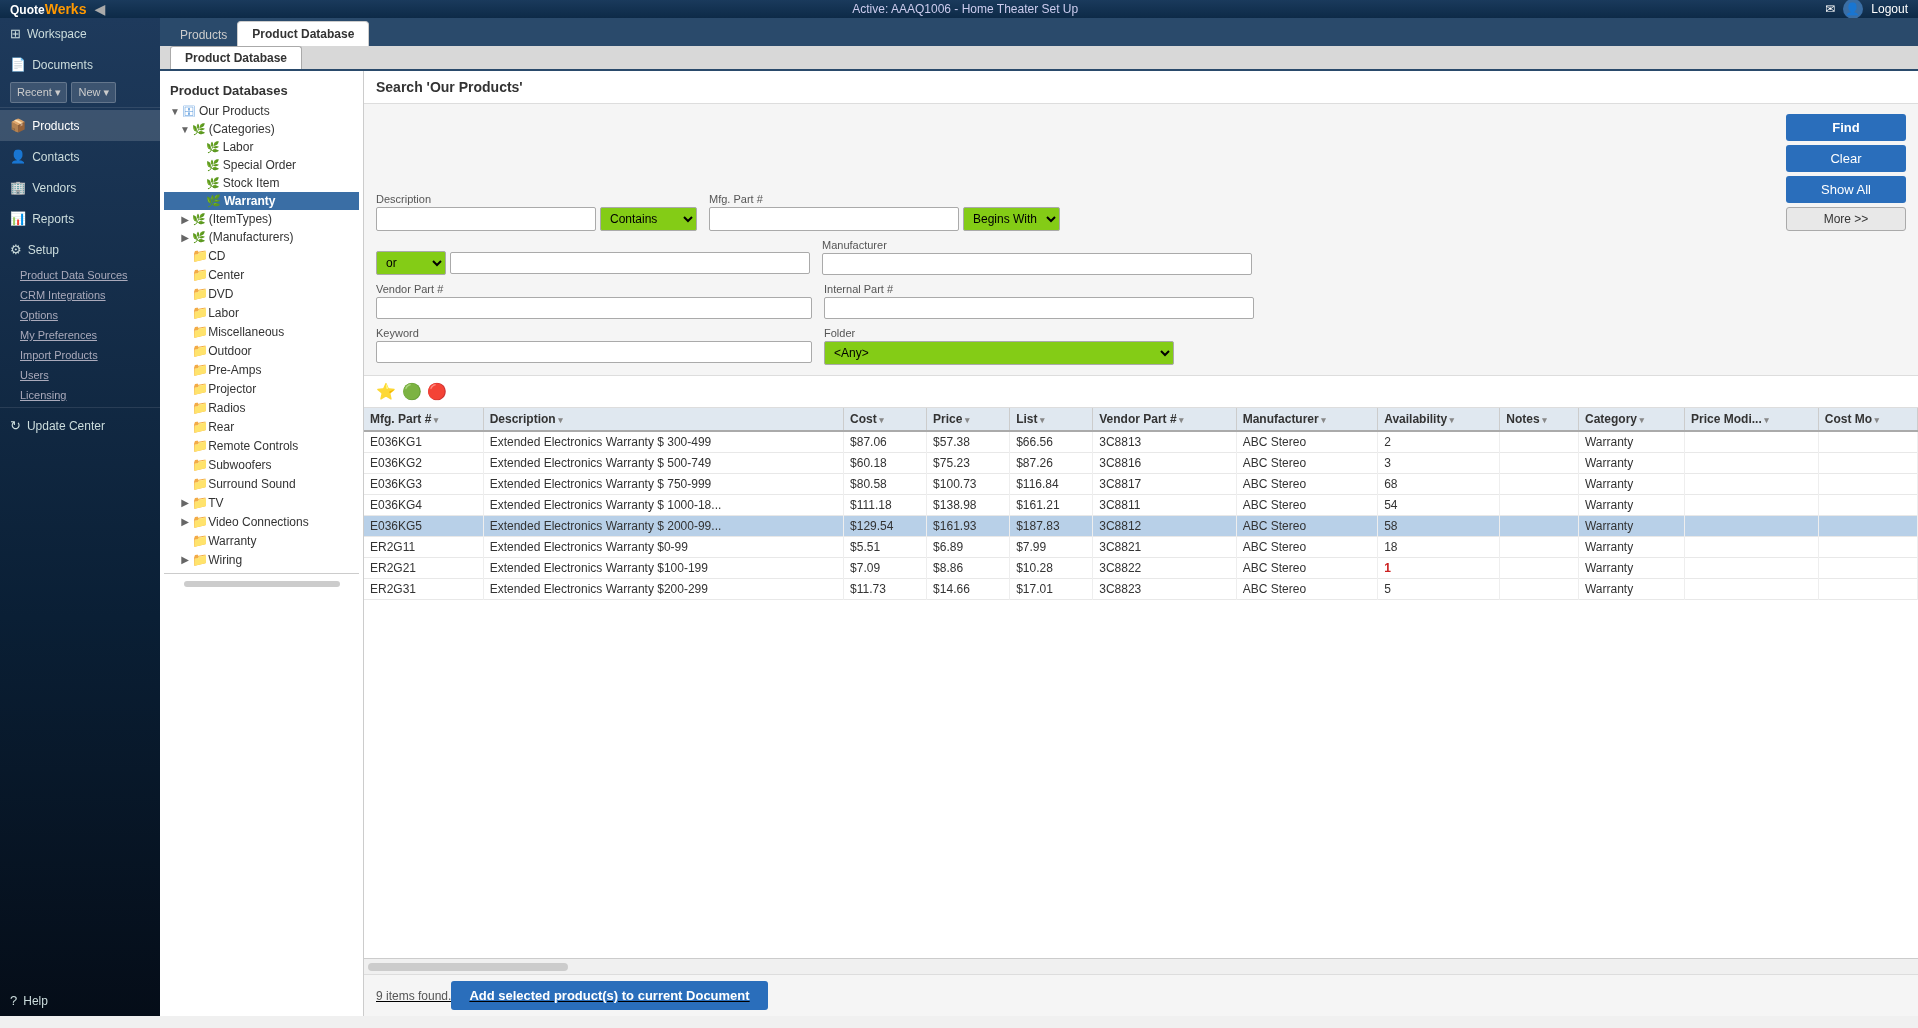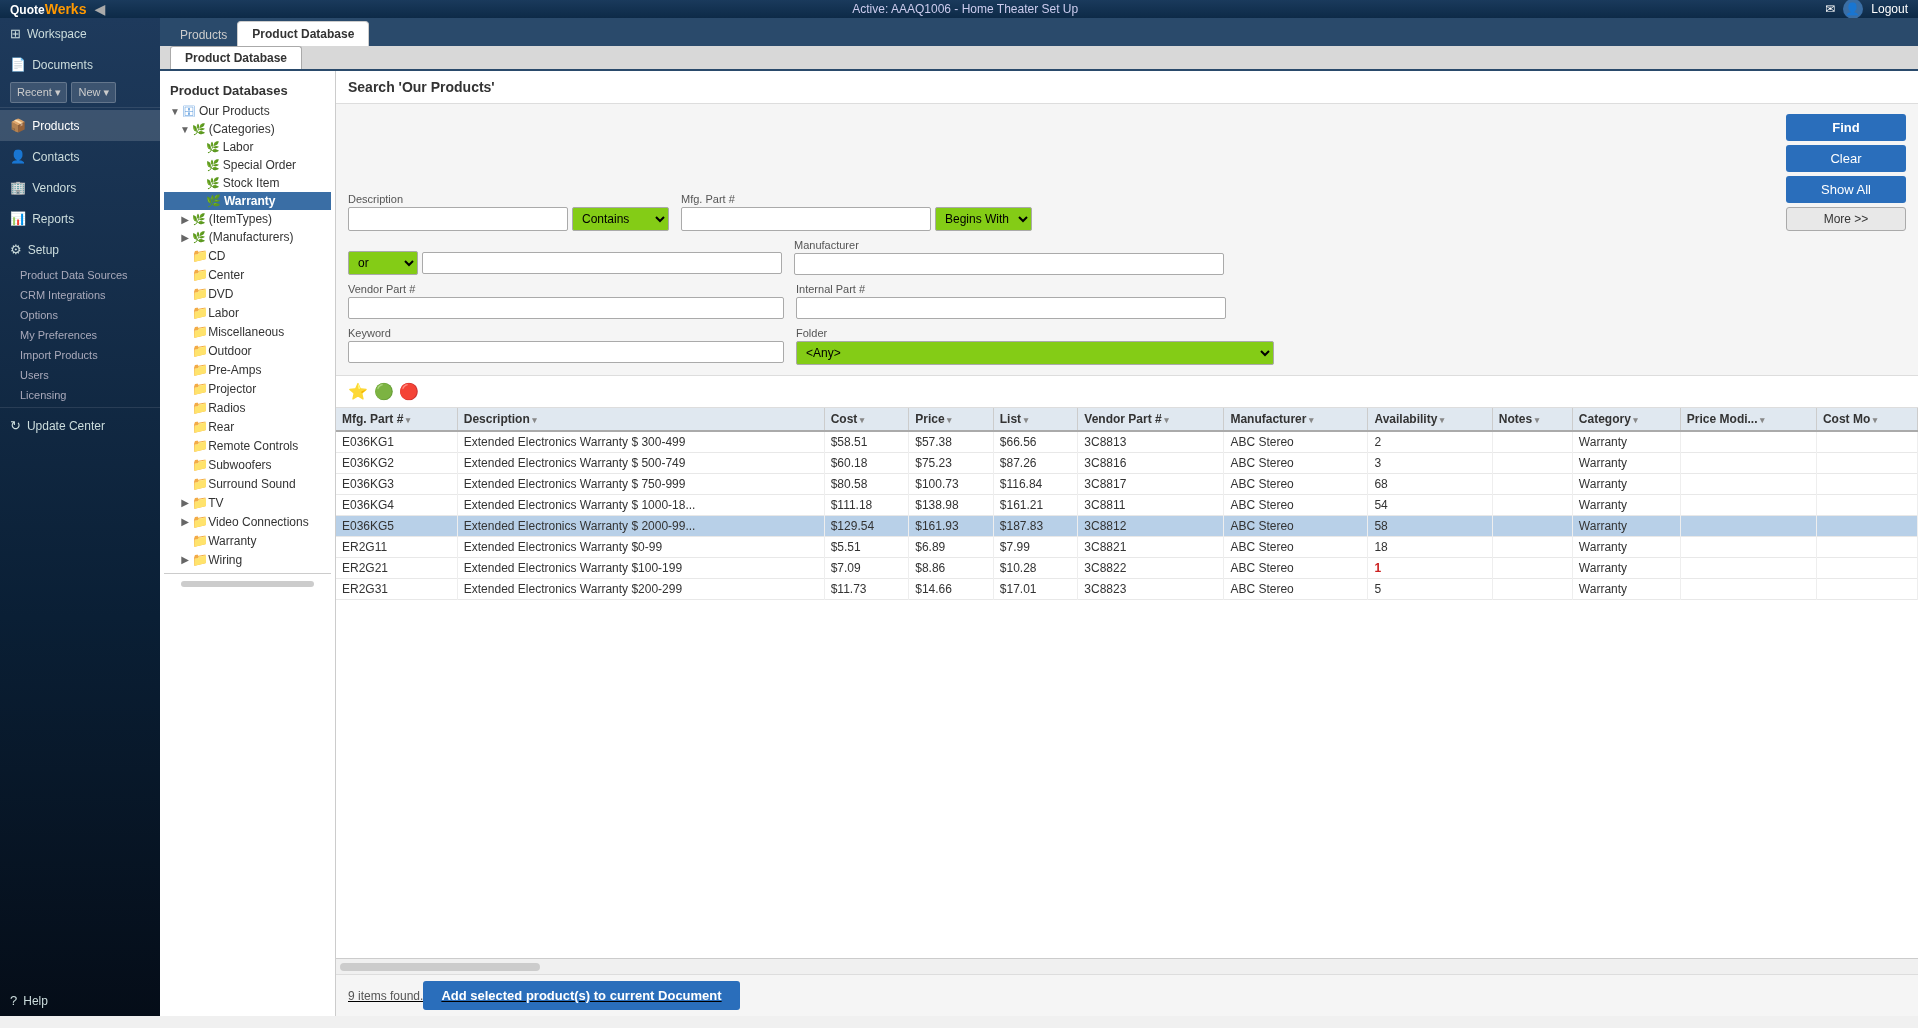--- a/index.html
+++ b/index.html
@@ -39,21 +39,21 @@
       align-items: center;
       padding: 8px 10px;
       cursor: pointer;
       color: #cdd;
       font-size: 12px;
       gap: 6px;
     }
     .sidebar-item.active { background: rgba(255,255,255,0.15); color: white; }
     .sidebar-item .icon { font-size: 13px; }
     .sidebar-divider { height: 1px; background: rgba(255,255,255,0.1); margin: 2px 0; }
-    .sidebar-sub { padding-left: 20px; font-size: 11px; color: #aab; cursor: pointer; padding-top: 4px; padding-bottom: 4px; }
+    .sidebar-sub { padding-left: 20px; font-size: 11px; color: #aab; cursor: pointer; padding-top: 4px; padding-bottom: 4px; text-decoration: underline; }
 
     
     .content-area { flex: 1; display: flex; flex-direction: column; overflow: hidden; }
 
     
     .tab-bar {
       background: #2a4a6b;
       display: flex;
       align-items: flex-end;
       padding: 0 10px;
@@ -93,21 +93,21 @@
       border-bottom: none;
       border-radius: 3px 3px 0 0;
       font-weight: bold;
     }
 
     
     .main-content { flex: 1; display: flex; overflow: hidden; background: white; }
 
     
     .tree-panel {
-      width: 176px;
+      width: 204px;
       background: white;
       border-right: 1px solid #ccc;
       overflow-y: auto;
       padding: 8px 4px;
       flex-shrink: 0;
     }
     .tree-panel h3 { font-size: 13px; font-weight: bold; padding: 4px 6px; color: #333; }
     .tree-item {
       display: flex;
       align-items: center;
@@ -536,21 +536,21 @@
             </div>
           </div>
 
           <div style="display:flex;gap:12px;align-items:flex-start;">
             <div class="form-group">
               <label class="form-label">Keyword</label>
               <input class="form-input" type="text" style="width: 436px;">
             </div>
             <div class="form-group">
               <label class="form-label">Folder</label>
-              <select class="form-select" style="width:478px;">
+              <select class="form-select" style="width:350px;">
                 <option>&lt;Any&gt;</option>
               </select>
             </div>
           </div>
         </div>
 
         <div class="results-area">
 
           <div class="results-toolbar">
             <span style="color:#d4a017;font-size:16px;cursor:pointer;">⭐</span>
@@ -573,21 +573,21 @@
                   <th>Notes</th>
                   <th>Category</th>
                   <th>Price Modi...</th>
                   <th>Cost Mo</th>
                 </tr>
               </thead>
               <tbody id="results-tbody">
               <tr>
     <td>E036KG1</td>
     <td>Extended Electronics Warranty $ 300-499</td>
-    <td>$58.51</td>
+    <td>$87.06</td>
     <td>$57.38</td>
     <td>$66.56</td>
     <td>3C8813</td>
     <td>ABC Stereo</td>
     <td>2</td>
     <td></td>
     <td>Warranty</td>
     <td></td>
     <td></td>
   </tr>

